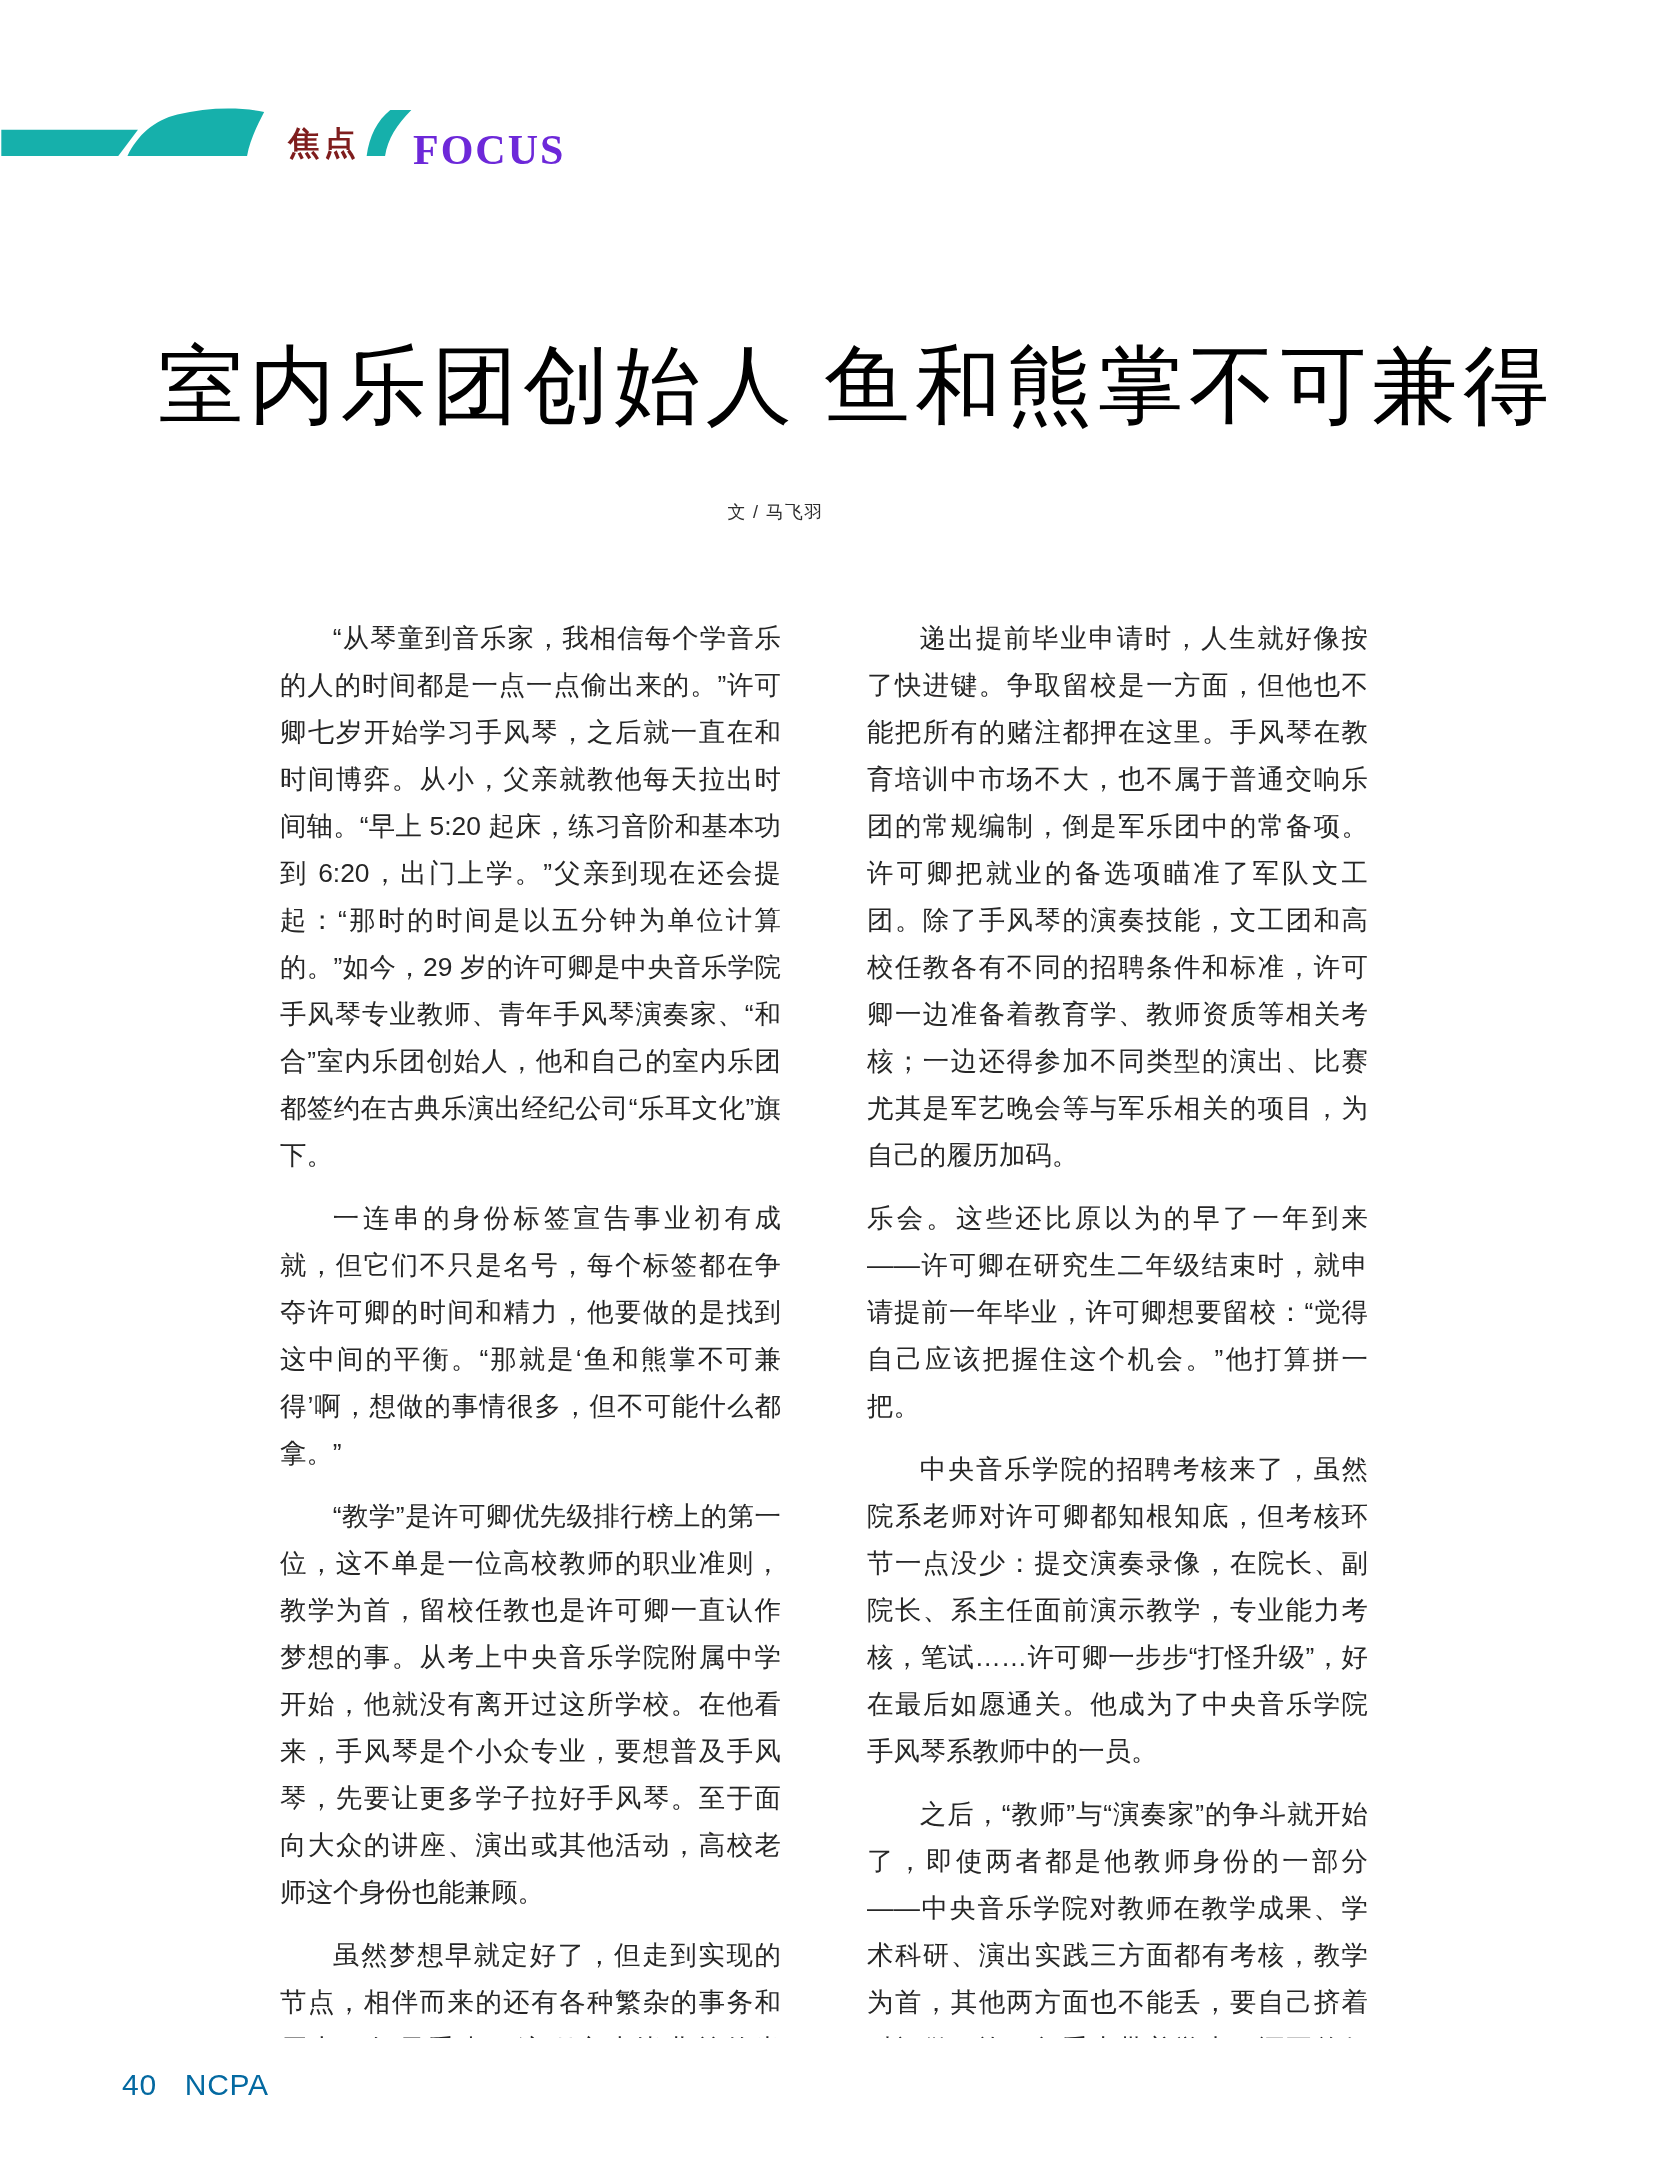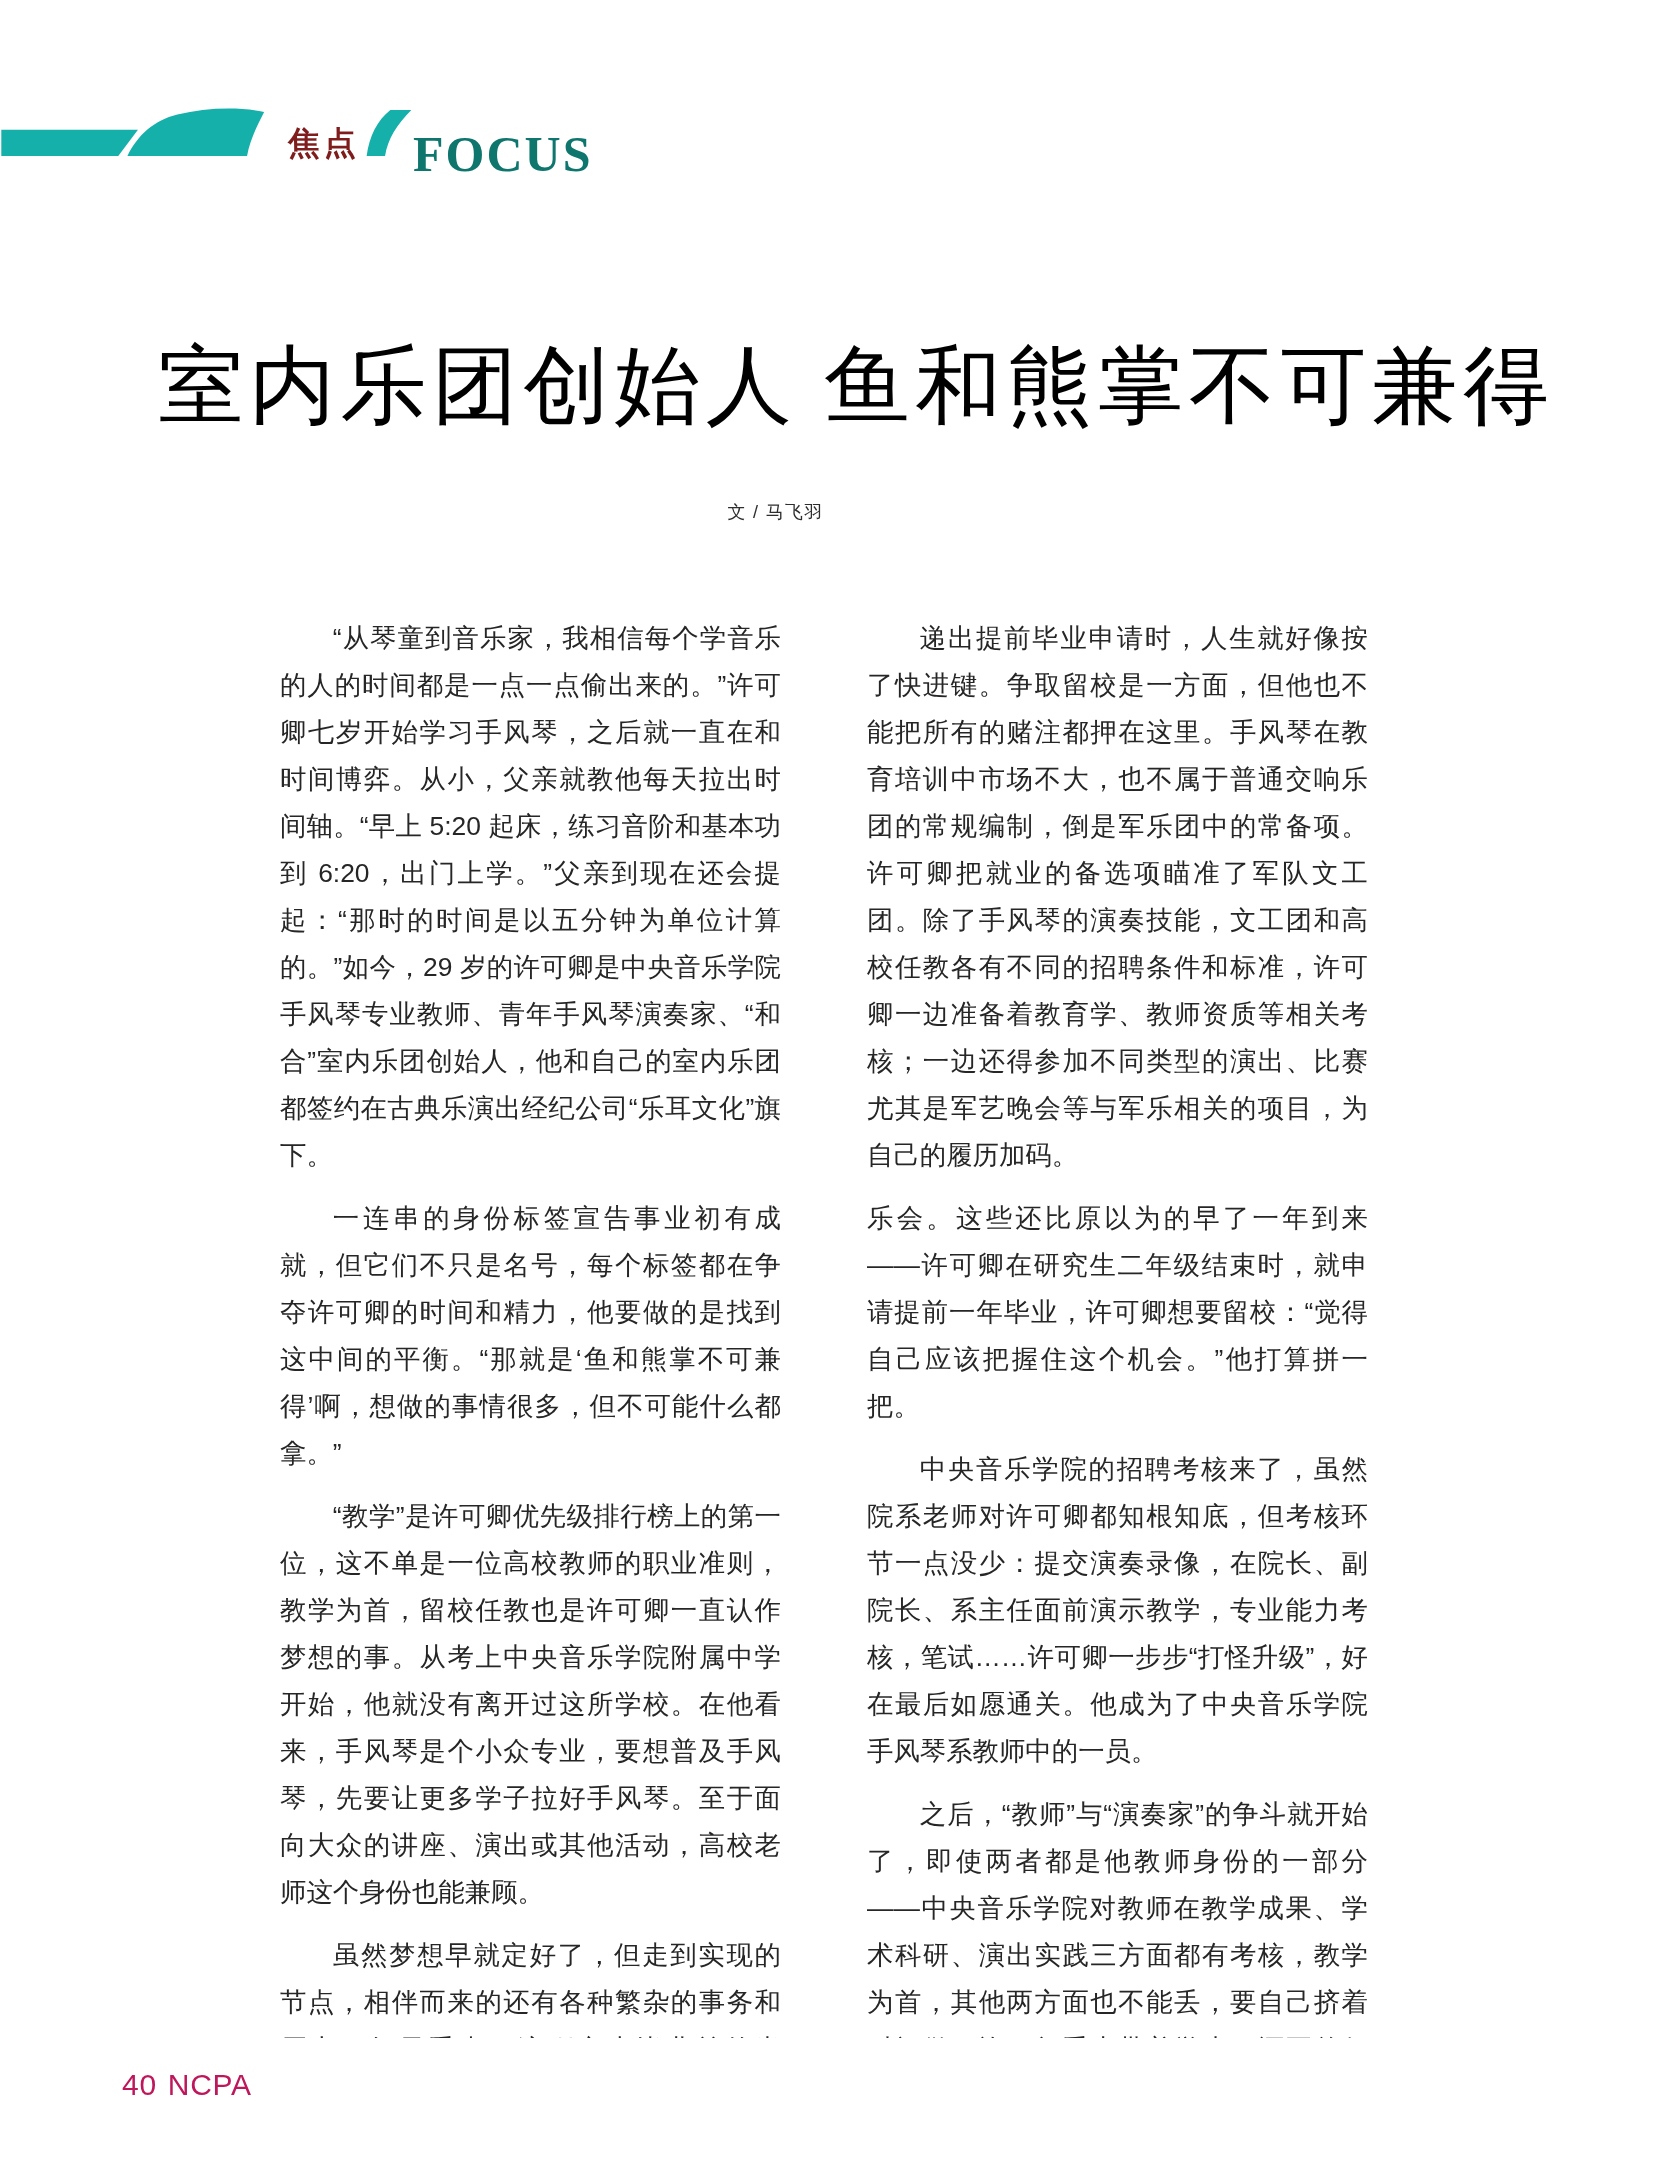--- a/index.html
+++ b/index.html
@@ -17,22 +17,22 @@
   }
   .section-label-zh{
     position:absolute;left:288px;top:127px;
     font-family:"Liberation Sans","DejaVu Sans",sans-serif;
     font-weight:900;font-size:32px;line-height:1;
     letter-spacing:4px;color:#7f1d1d;
   }
   .section-label-en{
     position:absolute;left:413px;top:129px;
     font-family:"Liberation Serif","DejaVu Serif",serif;
-    font-weight:700;font-size:50px;line-height:1;
-    letter-spacing:2px;color:#0f766e;
+    font-weight:700;font-size:42px;line-height:1;
+    letter-spacing:2px;color:#6d28d9;
   }
   
   .article-title{
     position:absolute;left:158px;top:340px;width:1254px;
     margin:0;
     font-family:"Liberation Serif","DejaVu Serif",serif;
     font-weight:400;font-size:86px;line-height:1.08;
     letter-spacing:5.3px;color:#000;
     white-space:nowrap;
   }
@@ -54,22 +54,22 @@
   .column{
     width:533px;height:100%;
     font-size:26.4px;line-height:47px;color:#262626;
     text-align:justify;
   }
   .para{margin:16px;}
   .para.indent{text-indent:2em;}
   
   .footer{
     position:absolute;left:122px;top:2068px;
-    display:flex;align-items:baseline;gap:11px;
-    font-size:30px;color:#be185d;letter-spacing:0.7px;
+    display:flex;align-items:baseline;gap:28px;
+    font-size:30px;color:#0369a1;letter-spacing:0.7px;
   }
 </style>
 </head>
 <body>
 
 <div class="page">
 
   <svg class="header-graphic" viewBox="0 0 900 140" xmlns="http://www.w3.org/2000/svg">
 
     <polygon class="teal-fill" points="0,36 208,36 178,76 0,76" fill="#16b0ab"></polygon>

